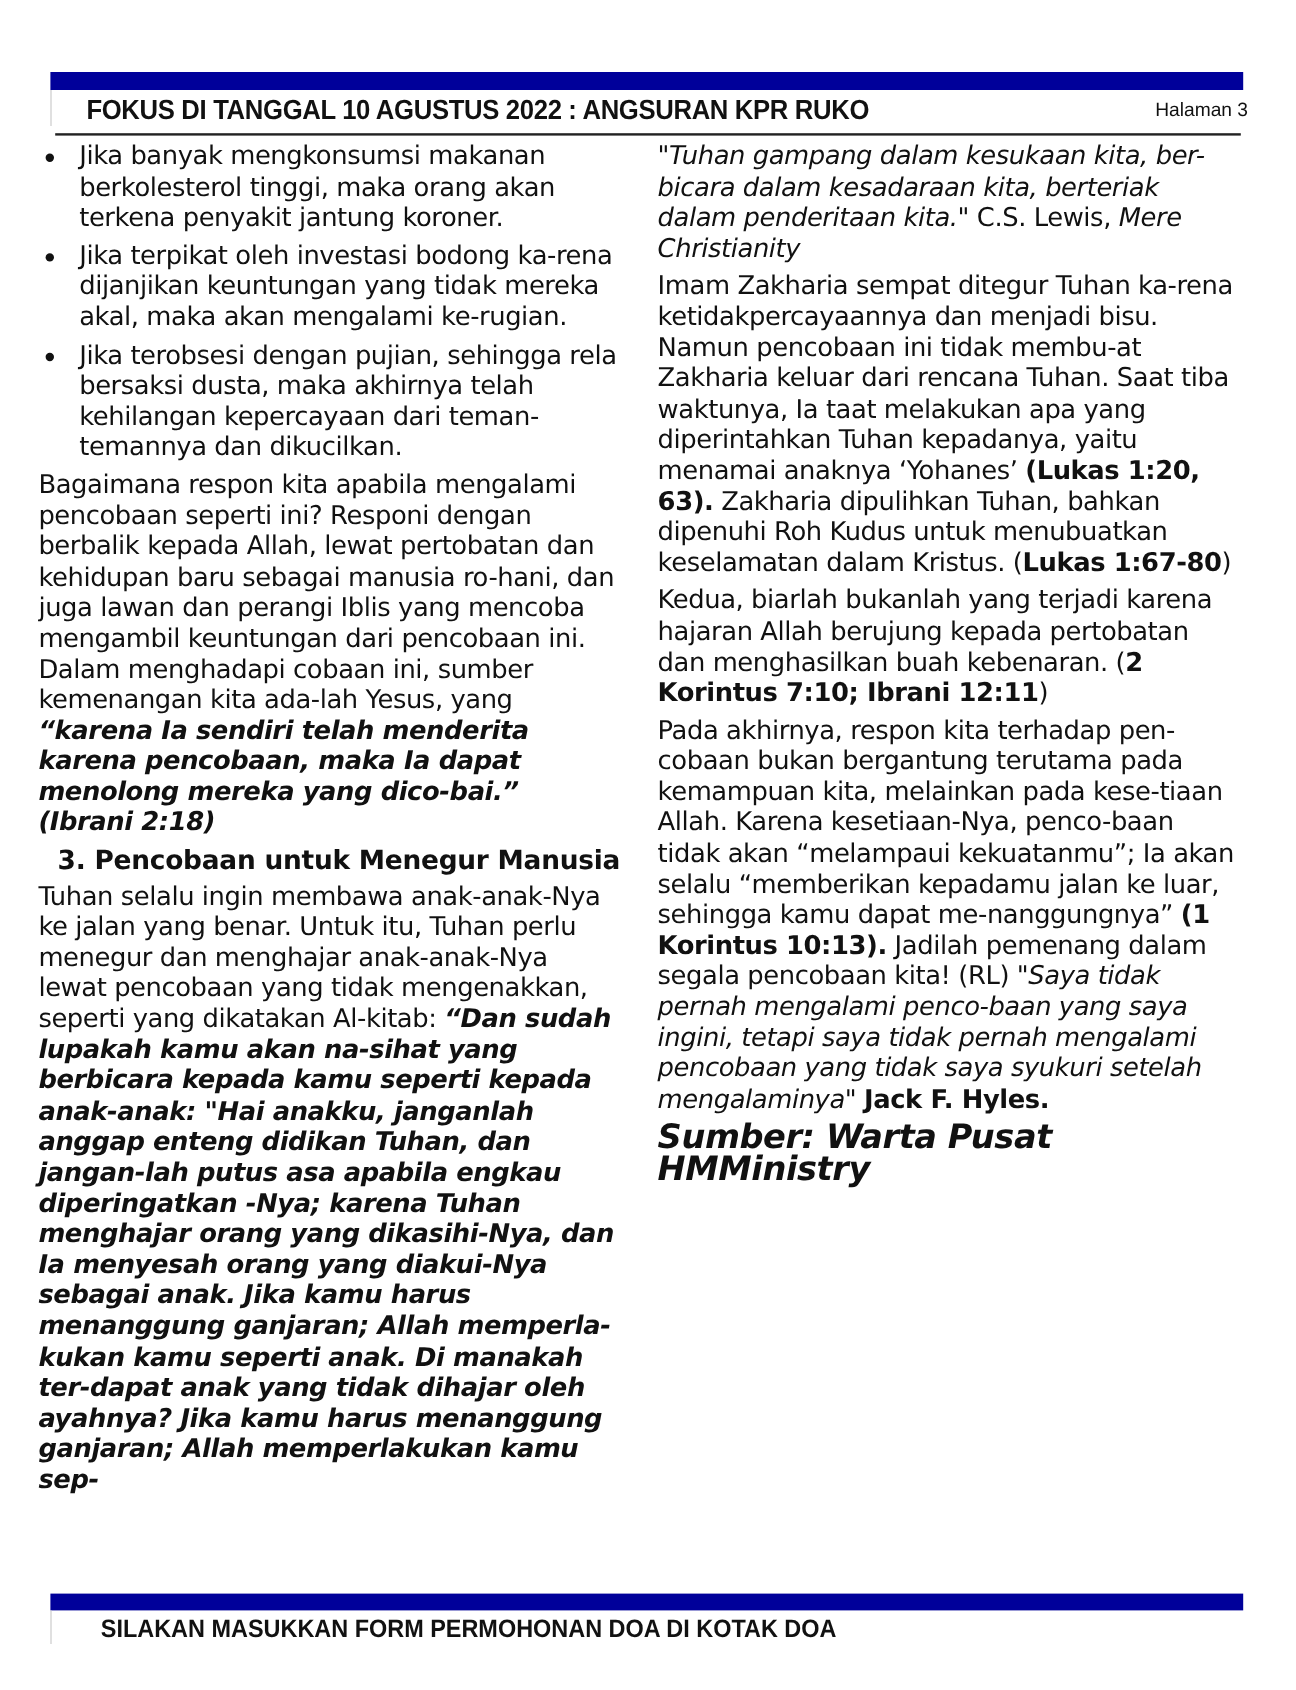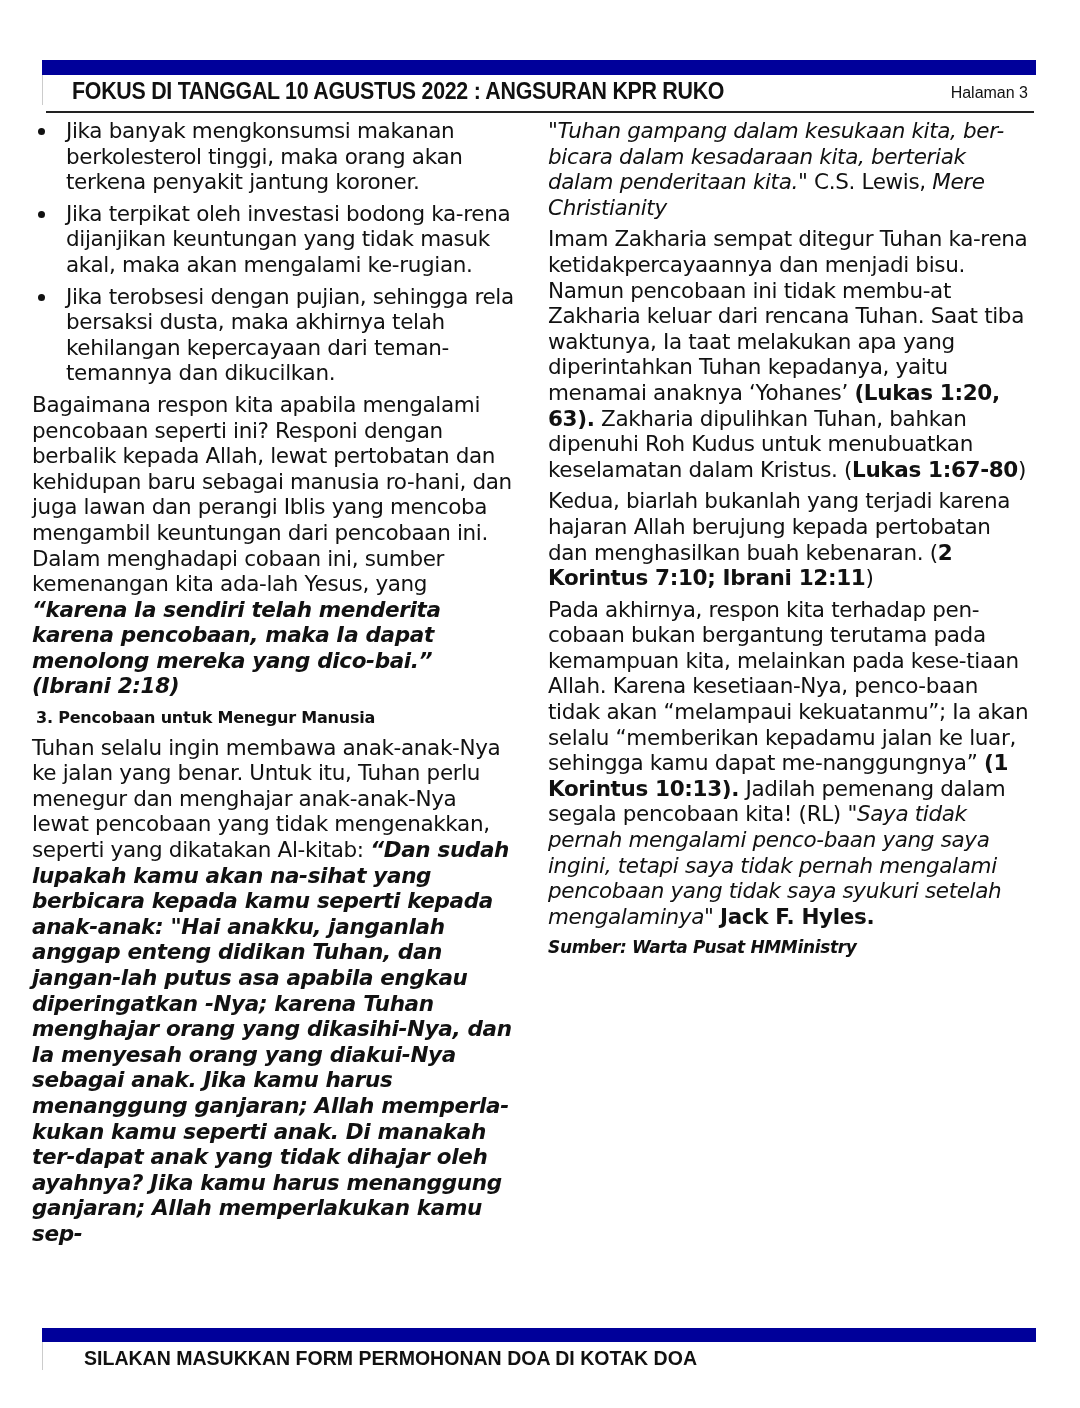--- a/index.html
+++ b/index.html
@@ -15,21 +15,21 @@
     .topbar-edge {
       position: absolute; left: 42px; top: 75px; width: 1px; height: 30px; background: #cccccc;
     }
     .header-title {
       position: absolute; left: 72px; top: 78px;
       font-family: "Liberation Sans", sans-serif; font-weight: bold;
       font-size: 23px; letter-spacing: -0.3px; color: #111;
       transform: scaleX(0.93); transform-origin: left center; white-space: nowrap;
     }
     .header-page {
-      position: absolute; right: 52px; top: 84px;
+      position: absolute; right: 40px; top: 84px;
       font-family: "Liberation Sans", sans-serif; font-size: 16px; color: #111;
     }
     .rule {
       position: absolute; left: 46px; top: 111px; width: 988px; height: 2px; background: #222;
     }
     .col {
       position: absolute; top: 118px;
       font-size: 21.5px; line-height: 25.6px; letter-spacing: -0.35px;
     }
     .col-left { left: 32px; width: 485px; }
@@ -37,23 +37,23 @@
     .col p { margin: 0 0 6px 0; }
     ul.bullets { list-style: none; margin: 0 0 6px 0; padding: 0; }
     ul.bullets li { position: relative; padding-left: 34px; margin-bottom: 6px; }
     ul.bullets li .dot {
       position: absolute; left: 6px; top: 10px; width: 7px; height: 7px; border-radius: 50%; background: #111;
     }
     .bi { font-weight: bold; font-style: italic; }
     .b { font-weight: bold; }
     .i { font-style: italic; }
     h3.section {
-      margin: 4px 0 4px 4px; font-size: 16px; font-weight: bold; letter-spacing: -0.2px;
+      margin: 4px 0 4px 16px; font-size: 22px; font-weight: bold; letter-spacing: -0.2px;
     }
-    .source { font-weight: bold; font-style: italic; font-size: 17px; margin-top: 4px; }
+    .source { font-weight: bold; font-style: italic; font-size: 28px; margin-top: 4px; }
     .footbar {
       position: absolute; left: 42px; top: 1328px; width: 994px; height: 14px; background: #00009a;
     }
     .footbar-edge {
       position: absolute; left: 42px; top: 1342px; width: 1px; height: 28px; background: #cccccc;
     }
     .footer-text {
       position: absolute; left: 84px; top: 1346px;
       font-family: "Liberation Sans", sans-serif; font-weight: bold; font-size: 21px;
       transform: scaleX(0.93); transform-origin: left center; white-space: nowrap; color: #111;
@@ -64,21 +64,21 @@
 
 <div class="topbar"></div>
 <div class="topbar-edge"></div>
 <div class="header-title">FOKUS DI TANGGAL 10 AGUSTUS 2022 :  ANGSURAN KPR RUKO</div>
 <div class="header-page">Halaman 3</div>
 <div class="rule"></div>
 
 <div class="col col-left">
   <ul class="bullets">
     <li><span class="dot"></span><span>Jika banyak mengkonsumsi makanan berkolesterol tinggi, maka orang akan terkena penyakit jantung koroner.</span></li>
-    <li><span class="dot"></span><span>Jika terpikat oleh investasi bodong ka-rena dijanjikan keuntungan yang tidak masuk akal, maka akan mengalami ke-rugian.</span></li>
+    <li><span class="dot"></span><span>Jika terpikat oleh investasi bodong ka-rena dijanjikan keuntungan yang tidak mereka akal, maka akan mengalami ke-rugian.</span></li>
     <li><span class="dot"></span><span>Jika terobsesi dengan pujian, sehingga rela bersaksi dusta, maka akhirnya telah kehilangan kepercayaan dari teman-temannya dan dikucilkan.</span></li>
   </ul>
   <p><span>Bagaimana respon kita apabila mengalami pencobaan seperti ini? Responi dengan berbalik kepada Allah, lewat pertobatan dan kehidupan baru sebagai manusia ro-hani, dan juga lawan dan perangi Iblis yang mencoba mengambil keuntungan dari pencobaan ini. Dalam menghadapi cobaan ini, sumber kemenangan kita ada-lah Yesus, yang </span><span class="bi">“karena Ia sendiri telah menderita karena pencobaan, maka Ia dapat menolong mereka yang dico-bai.” (Ibrani 2:18)</span></p>
   <h3 class="section">3. Pencobaan untuk Menegur Manusia</h3>
   <p><span>Tuhan selalu ingin membawa anak-anak-Nya ke jalan yang benar. Untuk itu, Tuhan perlu menegur dan menghajar anak-anak-Nya lewat pencobaan yang tidak mengenakkan, seperti yang dikatakan Al-kitab: </span><span class="bi">“Dan sudah lupakah kamu akan na-sihat yang berbicara kepada kamu seperti kepada anak-anak: "Hai anakku, janganlah anggap enteng didikan Tuhan, dan jangan-lah putus asa apabila engkau diperingatkan -Nya; karena Tuhan menghajar orang yang dikasihi-Nya, dan Ia menyesah orang yang diakui-Nya sebagai anak. Jika kamu harus menanggung ganjaran; Allah memperla-kukan kamu seperti anak. Di manakah ter-dapat anak yang tidak dihajar oleh ayahnya? Jika kamu harus menanggung ganjaran; Allah memperlakukan kamu sep-</span></p>
 </div>
 
 <div class="col col-right">
   <p><span>"</span><span class="i">Tuhan gampang dalam kesukaan kita, ber-bicara dalam kesadaraan kita, berteriak dalam penderitaan kita.</span><span>" C.S. Lewis, </span><span class="i">Mere Christianity</span></p>
   <p><span>Imam Zakharia sempat ditegur Tuhan ka-rena ketidakpercayaannya dan menjadi bisu. Namun pencobaan ini tidak membu-at Zakharia keluar dari rencana Tuhan. Saat tiba waktunya, Ia taat melakukan apa yang diperintahkan Tuhan kepadanya, yaitu menamai anaknya ‘Yohanes’ </span><span class="b">(Lukas 1:20, 63).</span><span> Zakharia dipulihkan Tuhan, bahkan dipenuhi Roh Kudus untuk menubuatkan keselamatan dalam Kristus. (</span><span class="b">Lukas 1:67-80</span><span>)</span></p>

